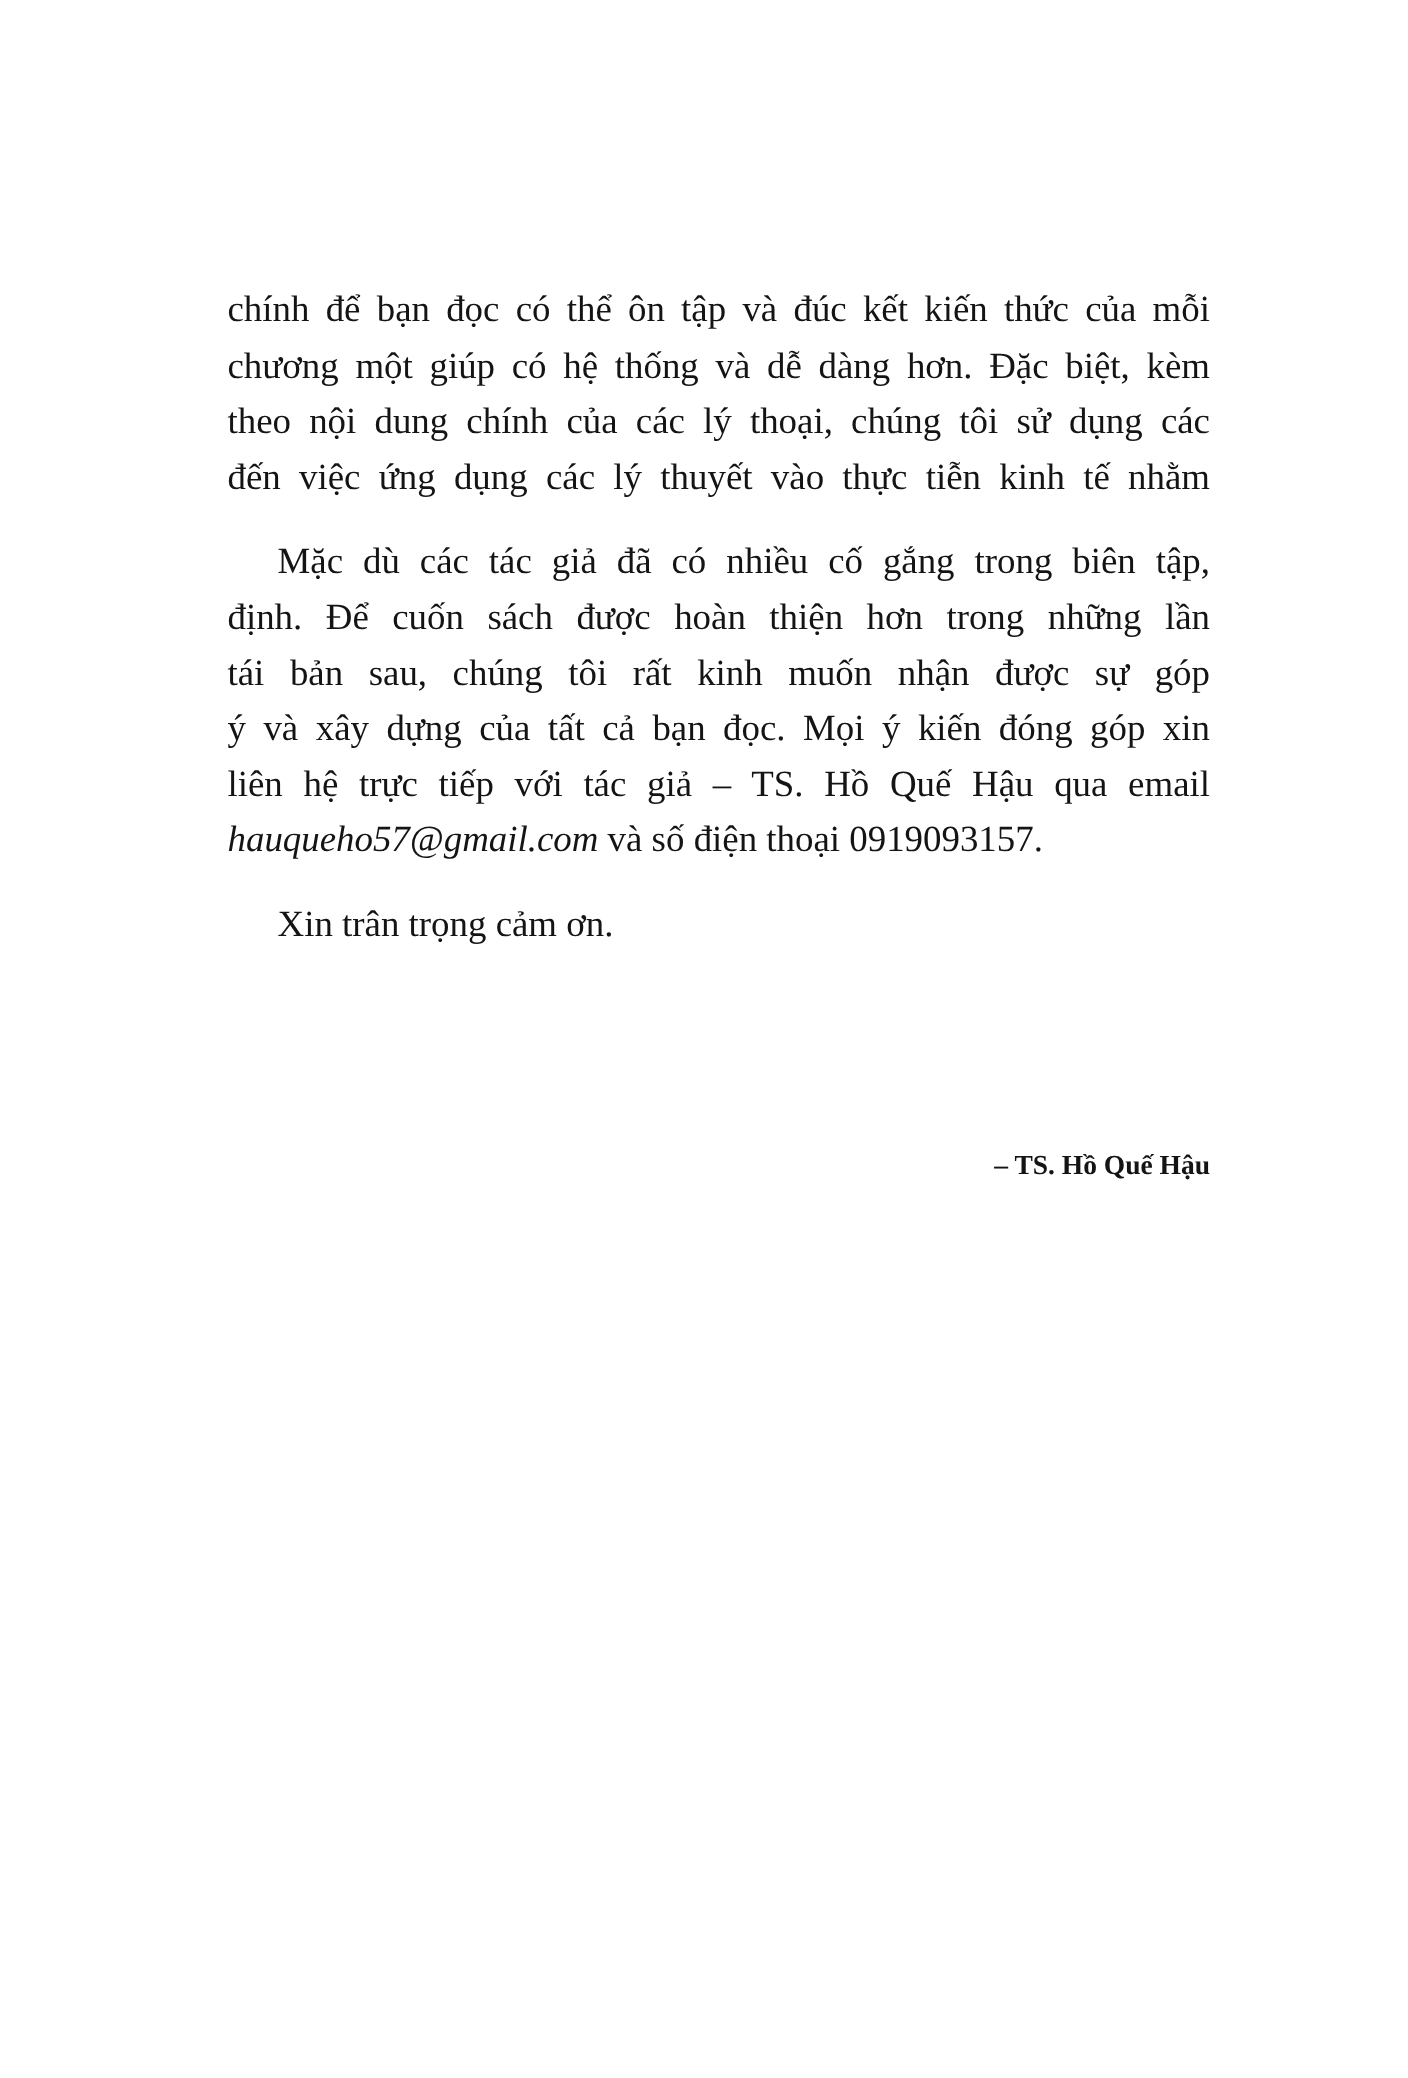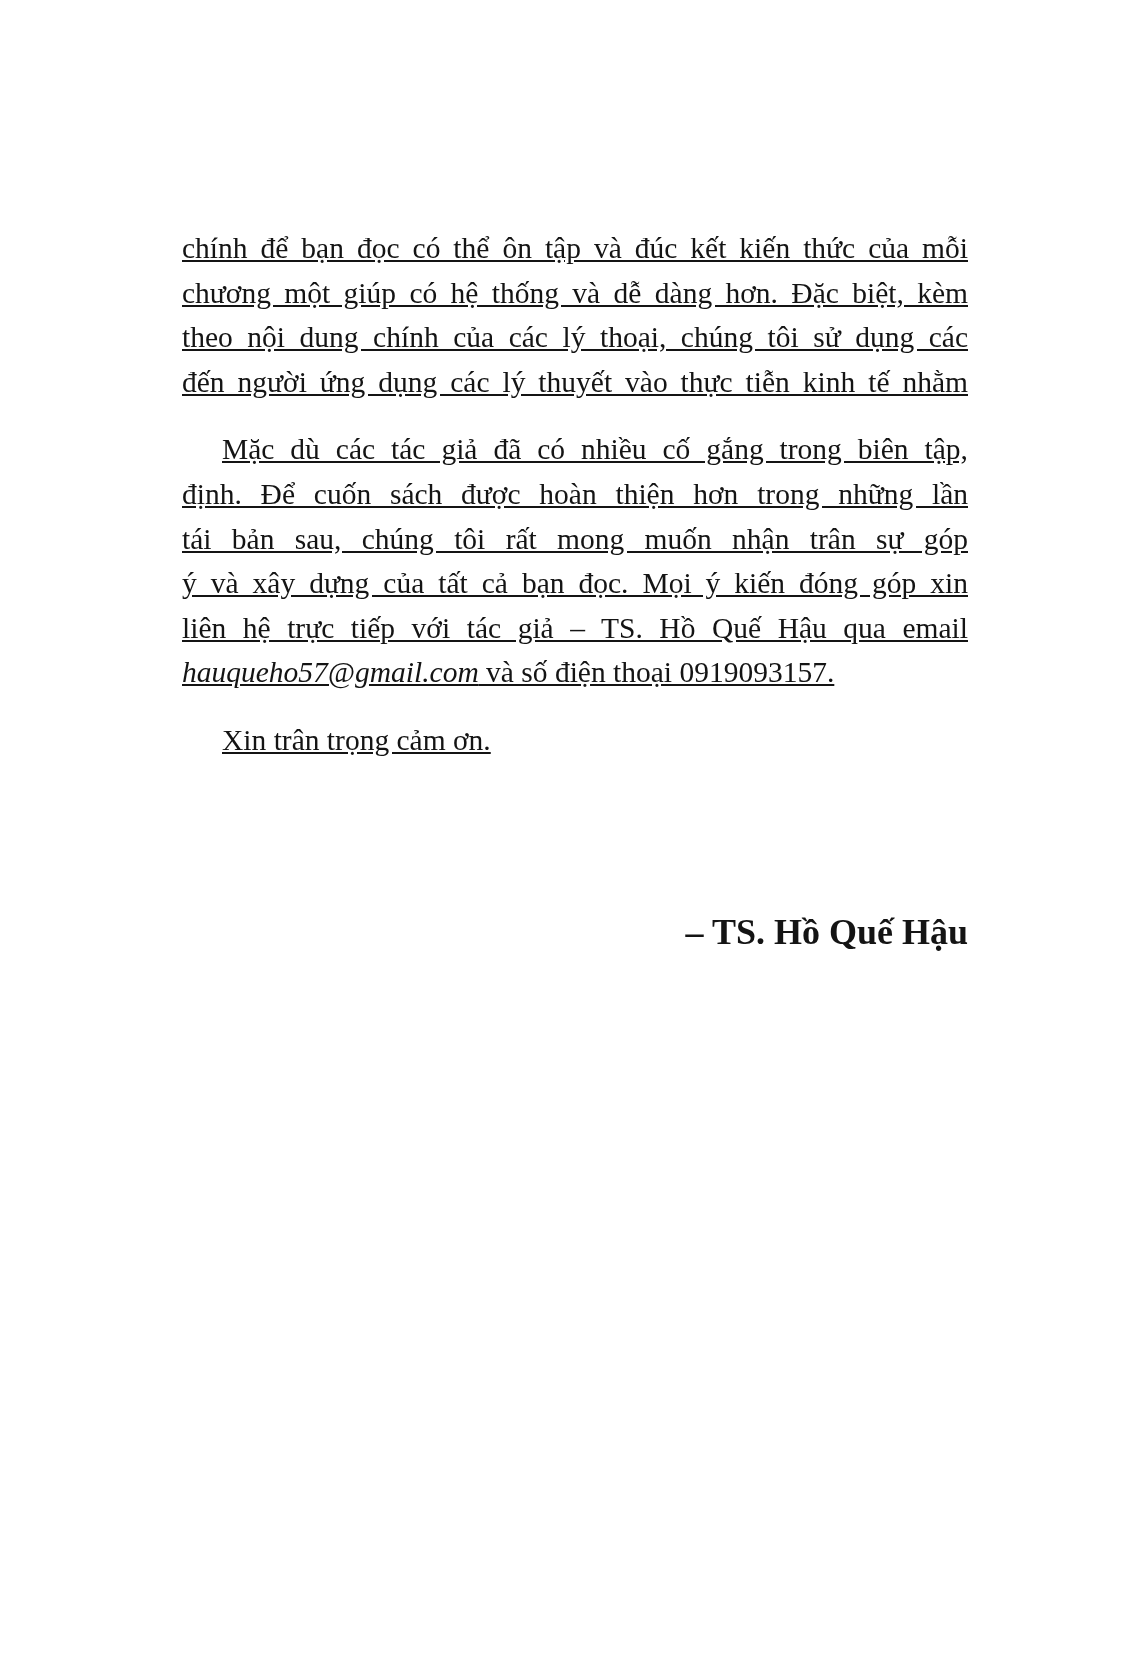--- a/index.html
+++ b/index.html
@@ -27,21 +27,20 @@
       top: 226px;
       width: 786px;
       font-family: "Liberation Serif", "DejaVu Serif", serif;
       font-size: 29.5px;
       line-height: 44.6px;
       color: #141414;
     }
     .para {
       margin: 0;
       text-align: justify;
-      text-decoration: underline;
     }
     .para + .para {
       margin-top: 23px;
     }
     .para.indent {
       text-indent: 40px;
     }
     .line {
       display: block;
       text-align: justify;
@@ -53,43 +52,43 @@
     }
     .email {
       font-style: italic;
     }
     .signature {
       position: absolute;
       right: 158px;
       top: 910px;
       font-family: "Liberation Serif", "DejaVu Serif", serif;
       font-weight: bold;
-      font-size: 36px;
+      font-size: 22px;
       line-height: 44px;
       color: #141414;
       text-align: right;
     }
   </style>
 </head>
 <body>
 
 <div class="page">
   <div class="text-block">
 
     <p class="para">
       <span class="line">chính để bạn đọc có thể ôn tập và đúc kết kiến thức của mỗi</span>
       <span class="line">chương một giúp có hệ thống và dễ dàng hơn. Đặc biệt, kèm</span>
       <span class="line">theo nội dung chính của các lý thoại, chúng tôi sử dụng các</span>
-      <span class="line">đến người ứng dụng các lý thuyết vào thực tiễn kinh tế nhằm</span>
+      <span class="line">đến việc ứng dụng các lý thuyết vào thực tiễn kinh tế nhằm</span>
     </p>
 
     <p class="para">
       <span class="line" style="padding-left:40px;">Mặc dù các tác giả đã có nhiều cố gắng trong biên tập,</span>
       <span class="line">định. Để cuốn sách được hoàn thiện hơn trong những lần</span>
-      <span class="line">tái bản sau, chúng tôi rất mong muốn nhận trân sự góp</span>
+      <span class="line">tái bản sau, chúng tôi rất kinh muốn nhận được sự góp</span>
       <span class="line">ý và xây dựng của tất cả bạn đọc. Mọi ý kiến đóng góp xin</span>
       <span class="line">liên hệ trực tiếp với tác giả – TS. Hồ Quế Hậu qua email</span>
       <span class="line last"><span class="email">hauqueho57@gmail.com</span><span> và số điện thoại 0919093157.</span></span>
     </p>
 
     <p class="para indent">
       <span>Xin trân trọng cảm ơn.</span>
     </p>
 
   </div>

